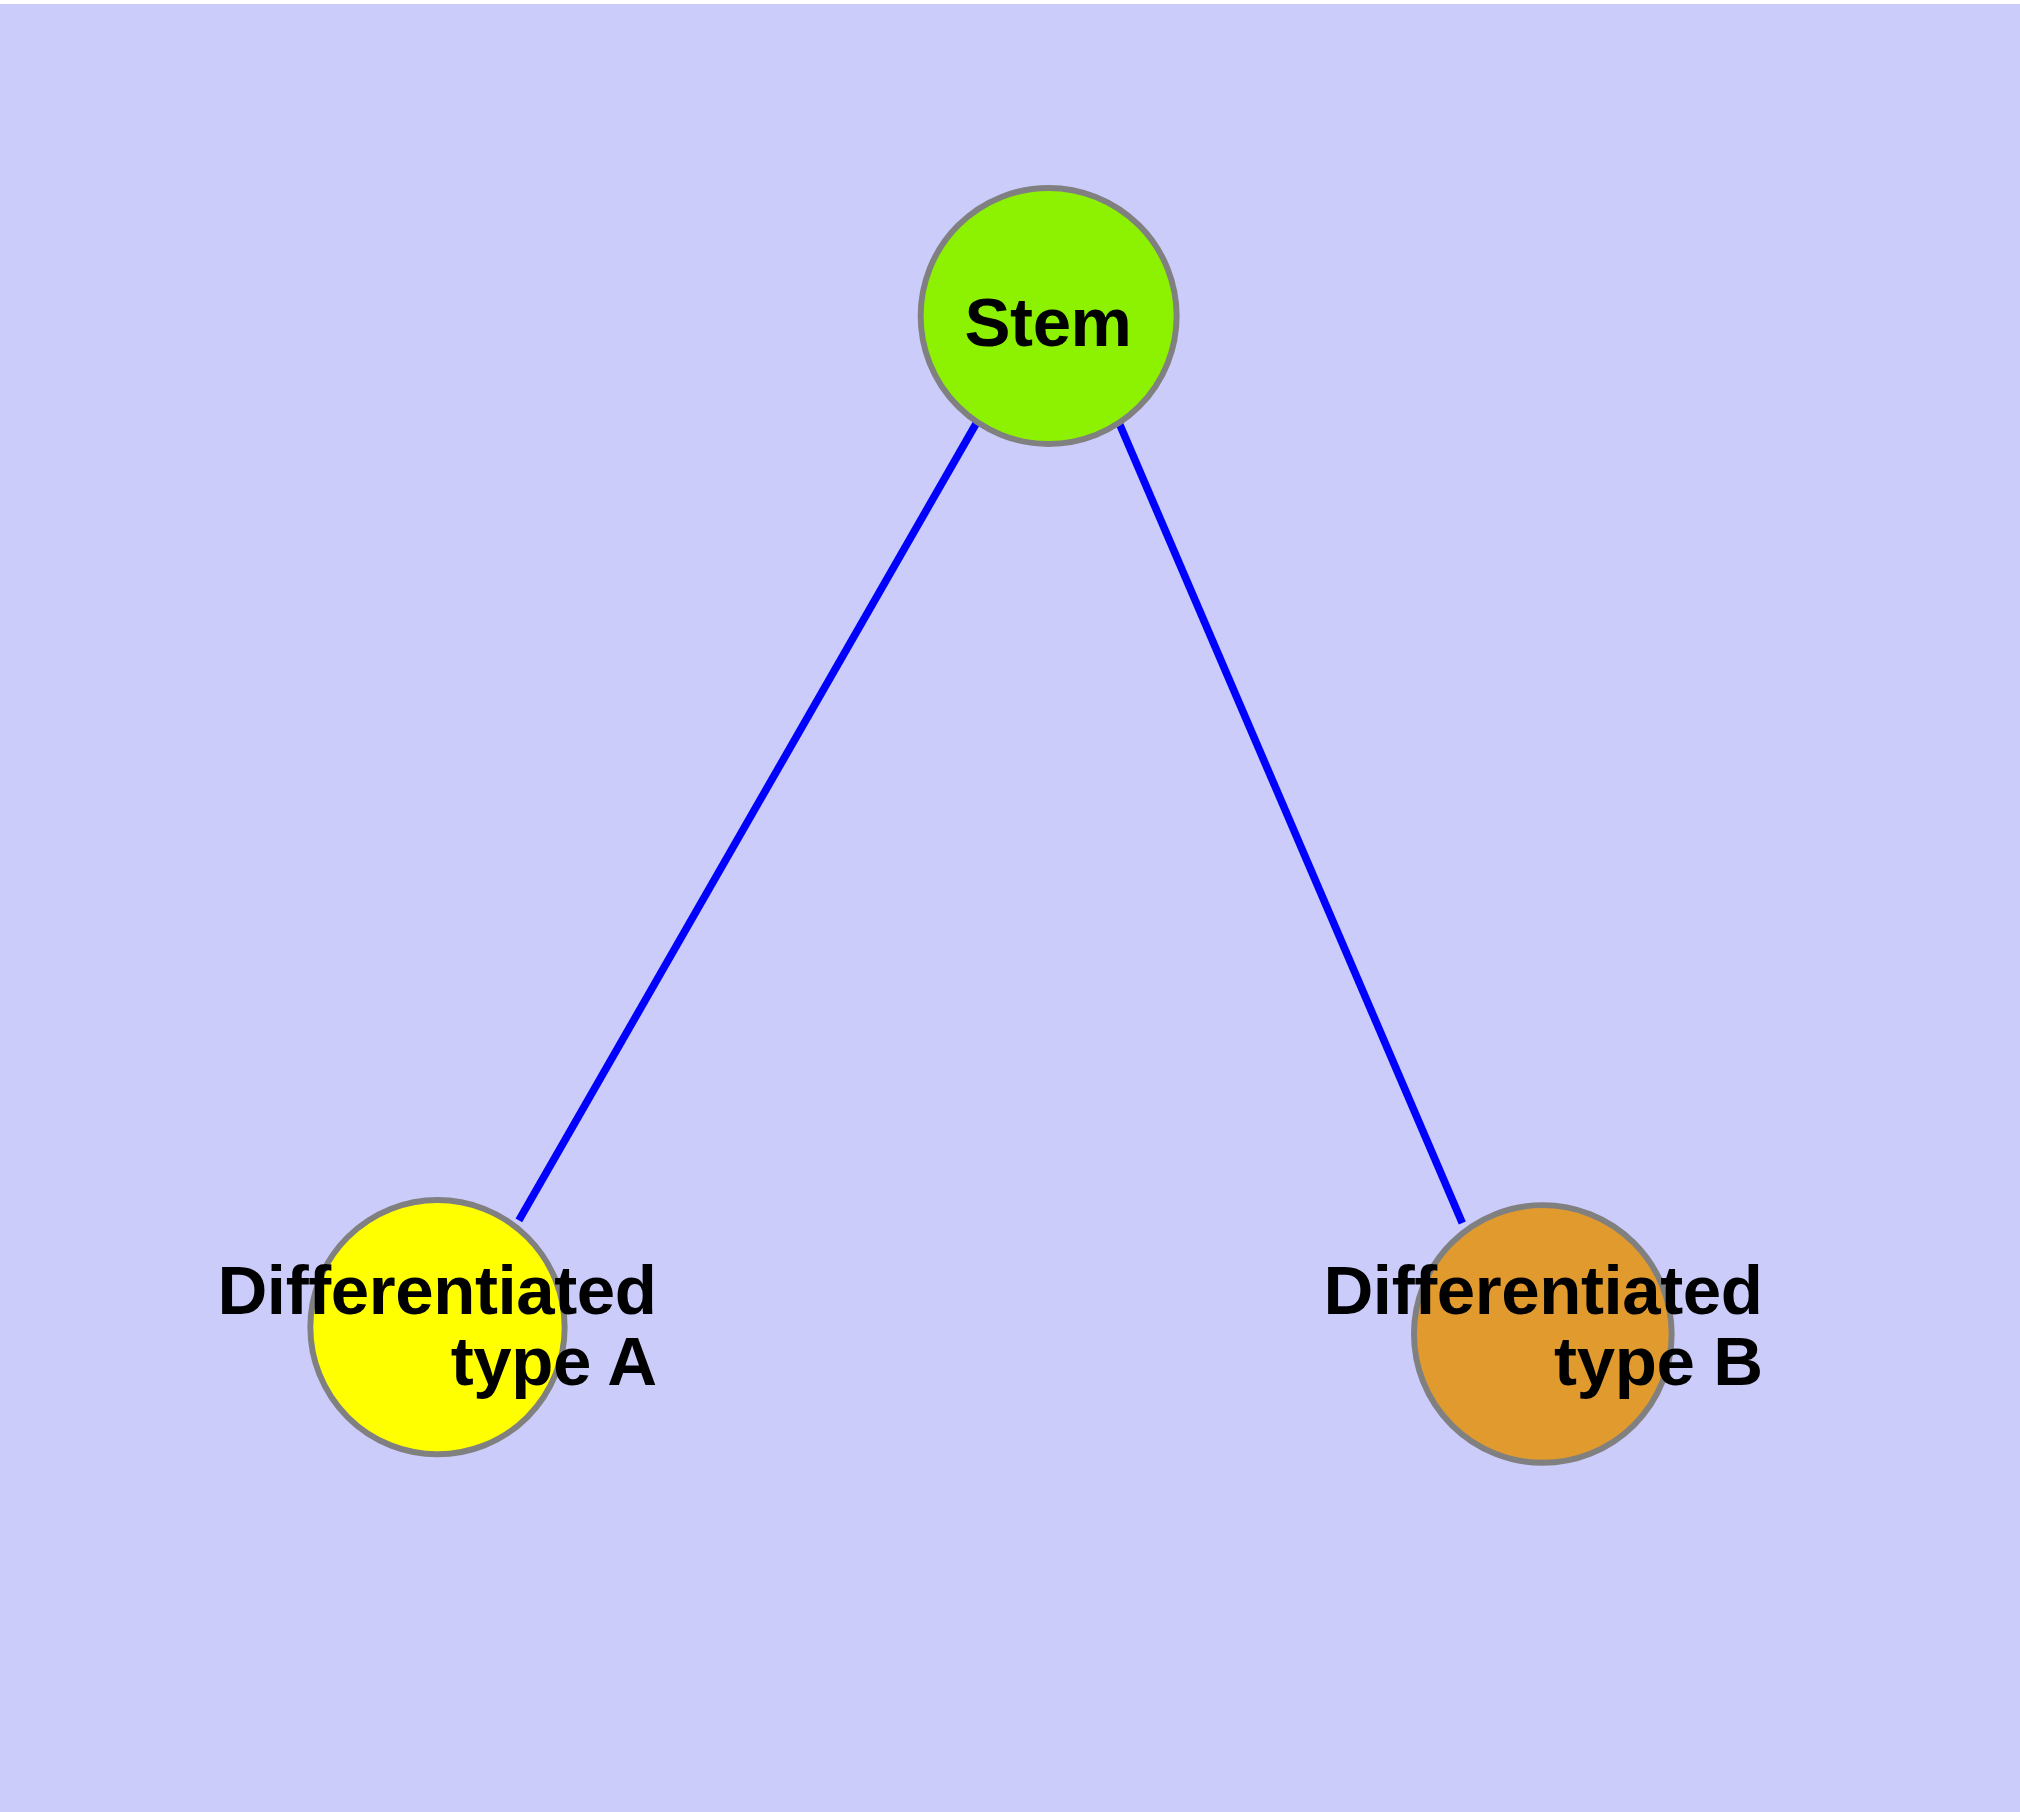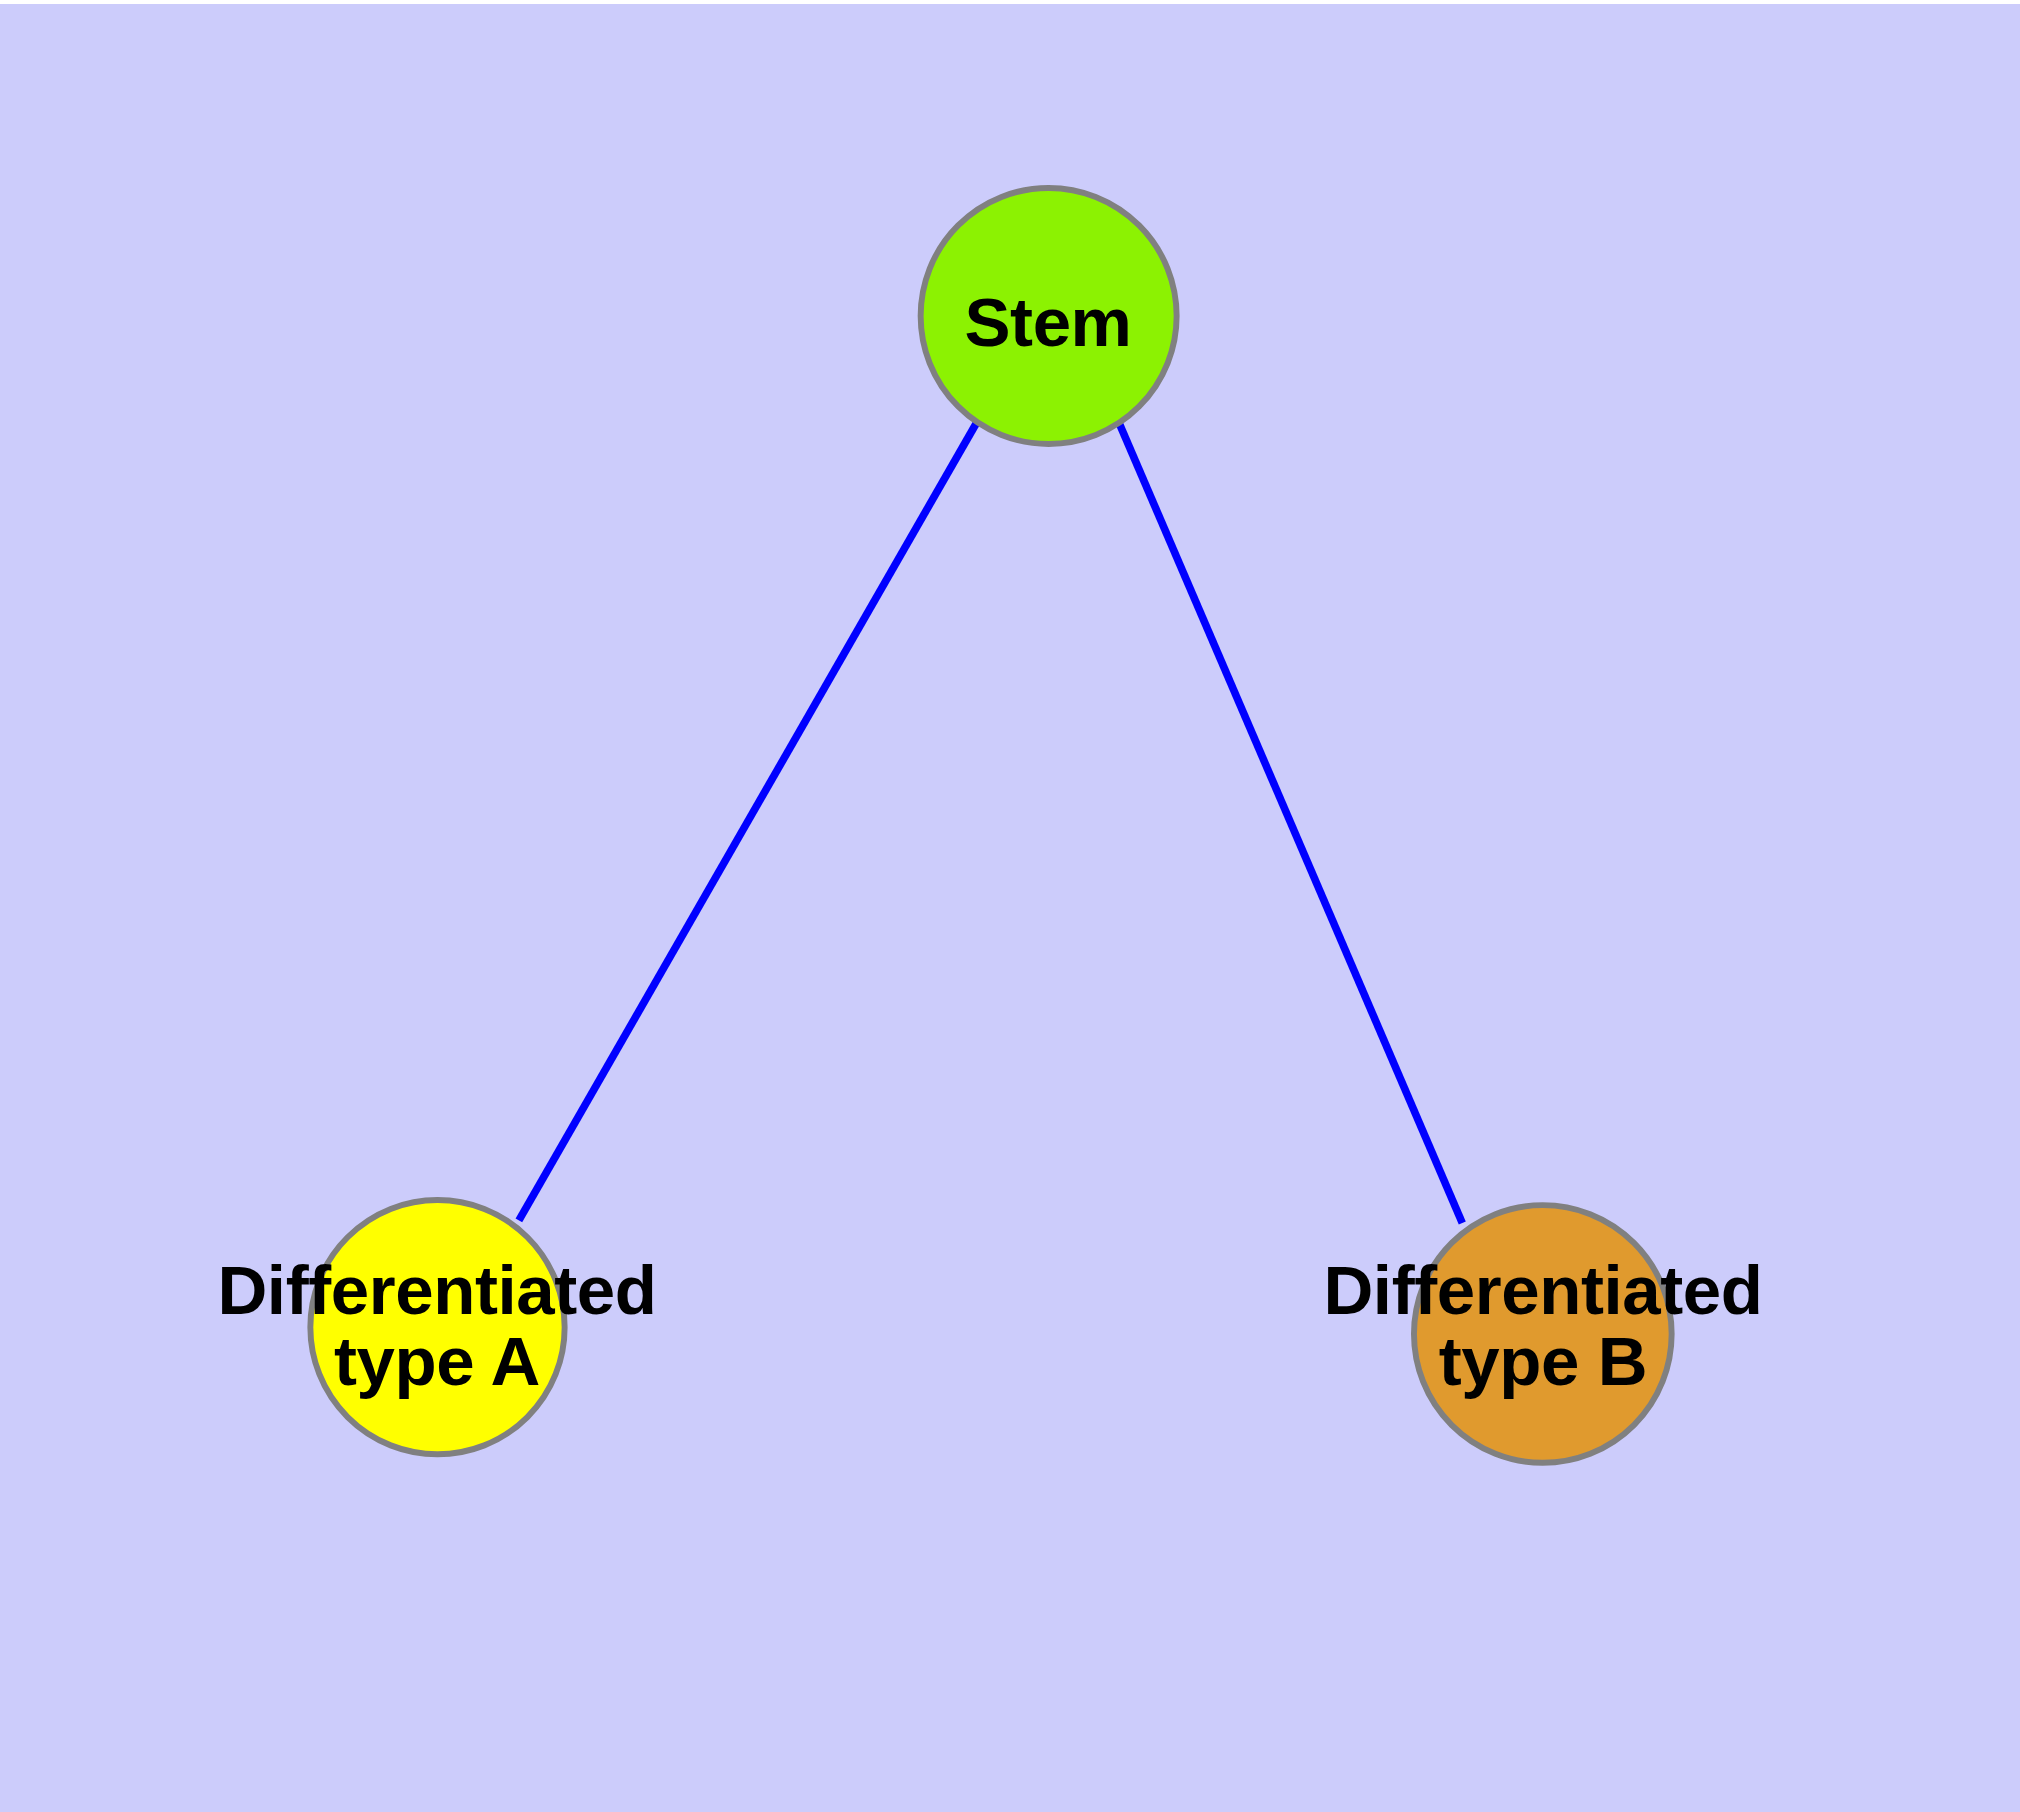--- a/index.html
+++ b/index.html
@@ -46,21 +46,21 @@
     stroke-width: 9;
     stroke-linecap: butt;
   }
   .node-label {
     position: absolute;
     color: #000000;
     font-family: "Liberation Sans", sans-serif;
     font-weight: bold;
     font-size: 69px;
     line-height: 1.02;
-    text-align: center;
+    text-align: right;
     white-space: pre;
     transform: translate(-50%, -50%);
     pointer-events: none;
     letter-spacing: -0.4px;
   }
 </style>
 </head>
 <body>
 
 <div id="canvas" style="background: rgb(255, 255, 255);">

